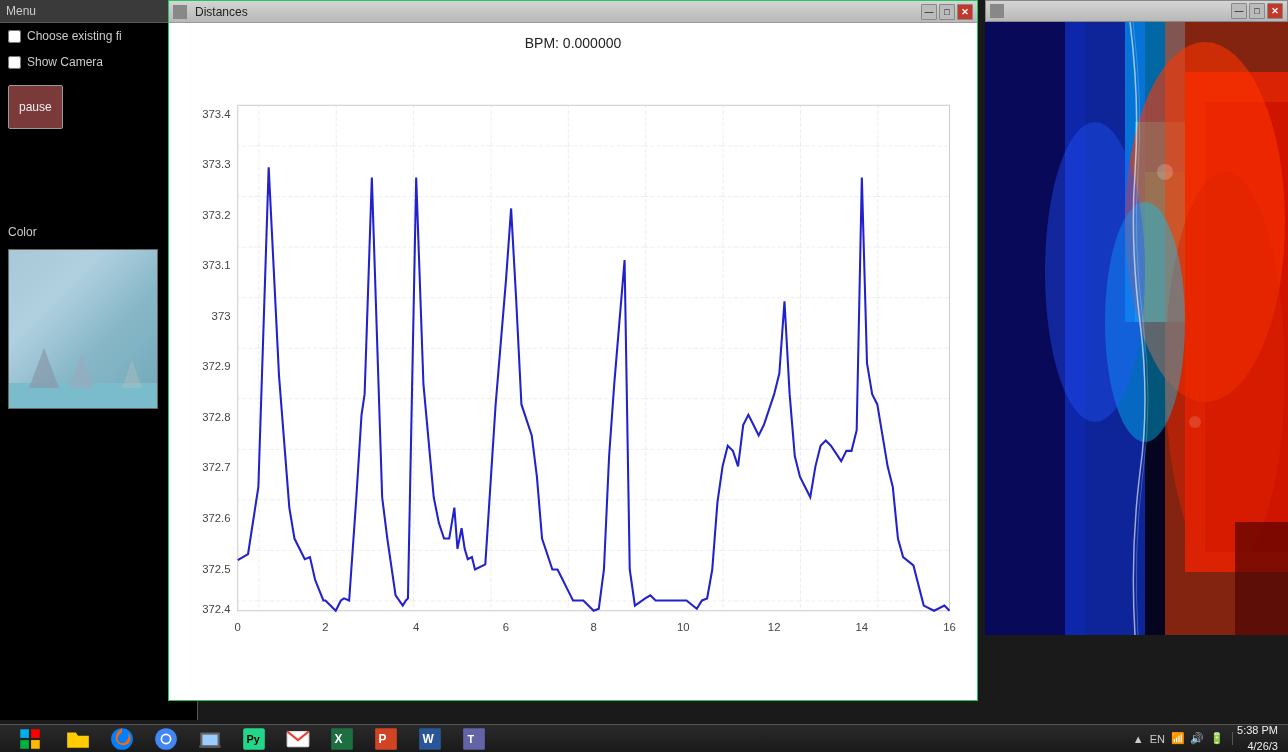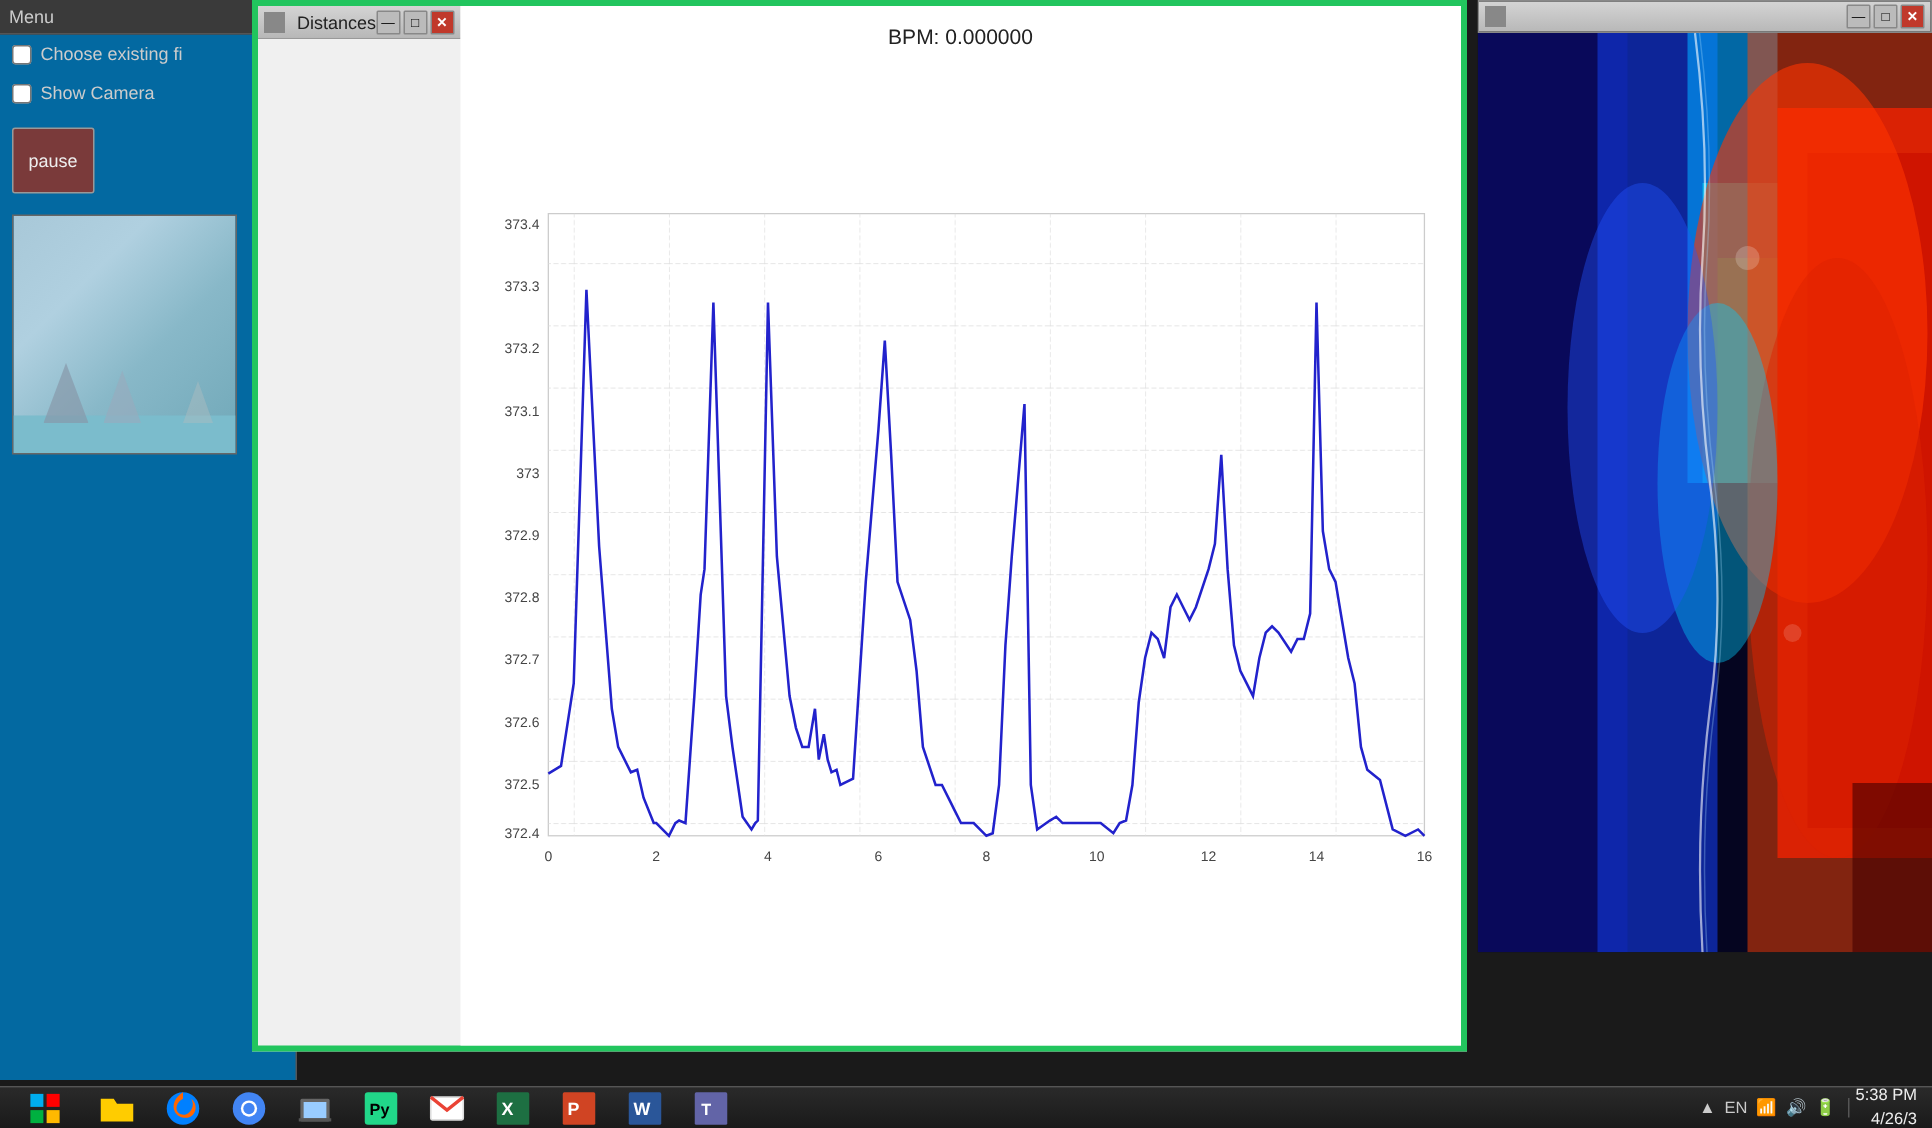--- a/index.html
+++ b/index.html
@@ -12,21 +12,21 @@
       overflow: hidden;
       position: relative;
     }
 
     
     #sidebar {
       position: absolute;
       left: 0; top: 0;
       width: 198px;
       height: 720px;
-      background: #0369a1;
+      background: #000000;
       border-right: 1px solid #555;
     }
 
     #sidebar-title {
       color: #ccc;
       padding: 4px 6px;
       font-size: 12px;
       border-bottom: 1px solid #555;
       background: #3a3a3a;
     }
@@ -101,23 +101,23 @@
       background: #7bbccc;
     }
 
     
     #distances-window {
       position: absolute;
       left: 168px; top: 0;
       width: 810px;
       height: 701px;
       background: #f0f0f0;
-      border: 4px solid #22c55e;
-      display: flex;
-      flex-direction: row;
+      border: 1px solid #22c55e;
+      display: flex;
+      flex-direction: column;
     }
 
     #distances-titlebar {
       display: flex;
       align-items: center;
       justify-content: space-between;
       background: linear-gradient(to bottom, #d4d4d4, #b8b8b8);
       padding: 2px 4px;
       border-bottom: 1px solid #999;
       height: 22px;
@@ -269,20 +269,21 @@
     <span>Choose existing fi</span>
   </div>
   
   <div class="sidebar-checkbox-item">
     <input type="checkbox" style="">
     <span>Show Camera</span>
   </div>
   
   <button id="pause-btn">pause</button>
   
+  <div id="color-label">Color</div>
   
   <div id="camera-preview">
     <div class="cam-floor"></div>
     <div class="cam-shape1"></div>
     <div class="cam-shape2"></div>
     <div class="cam-shape3"></div>
   </div>
 </div>
 
 <div id="distances-window">

